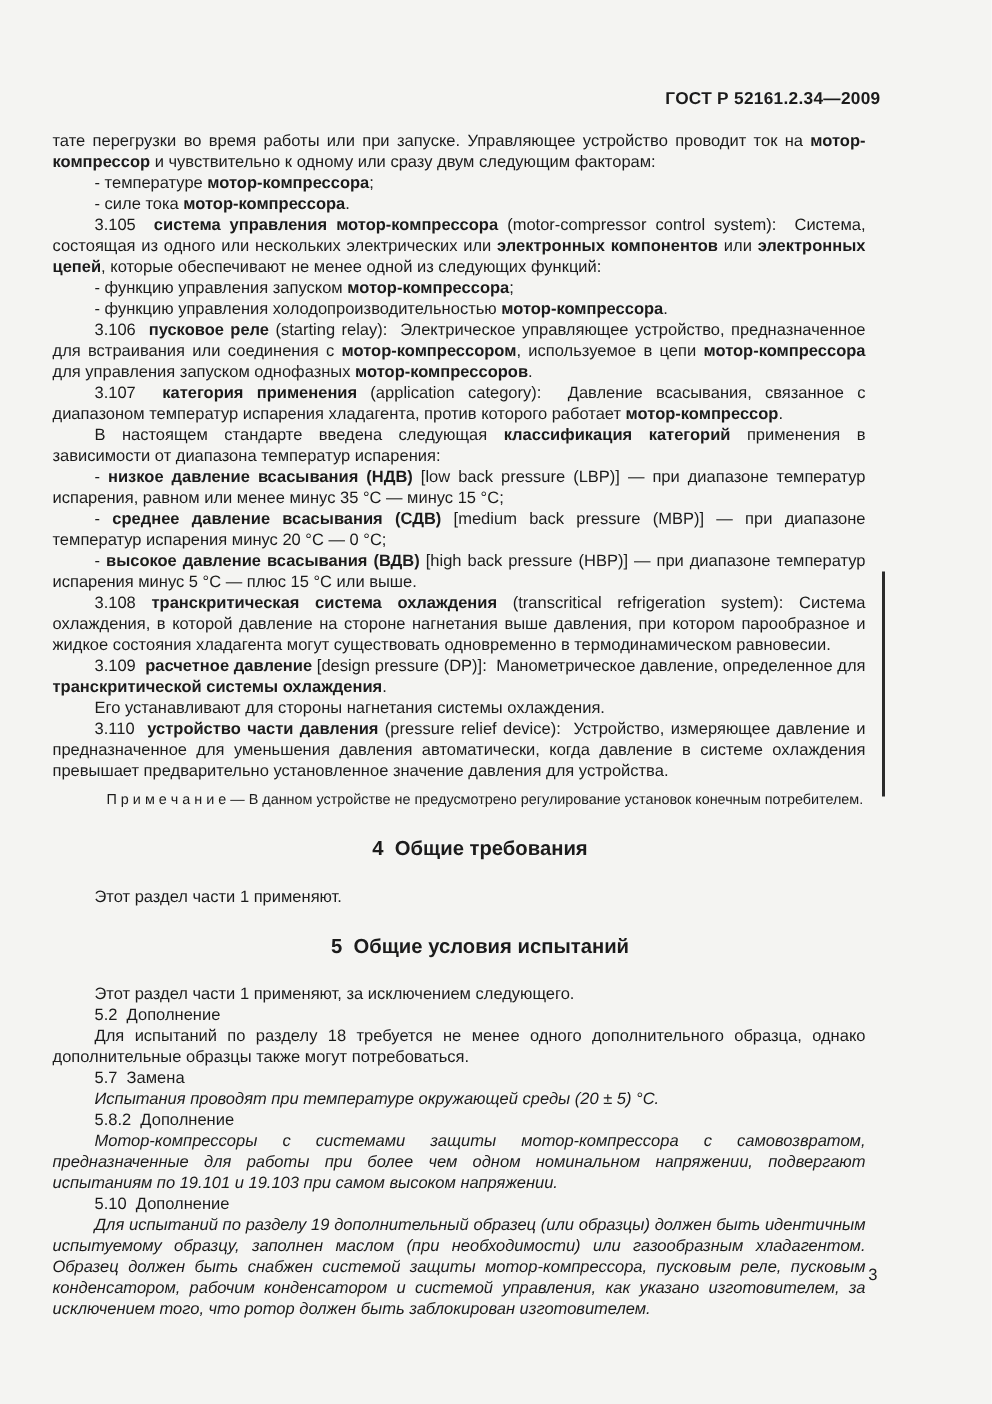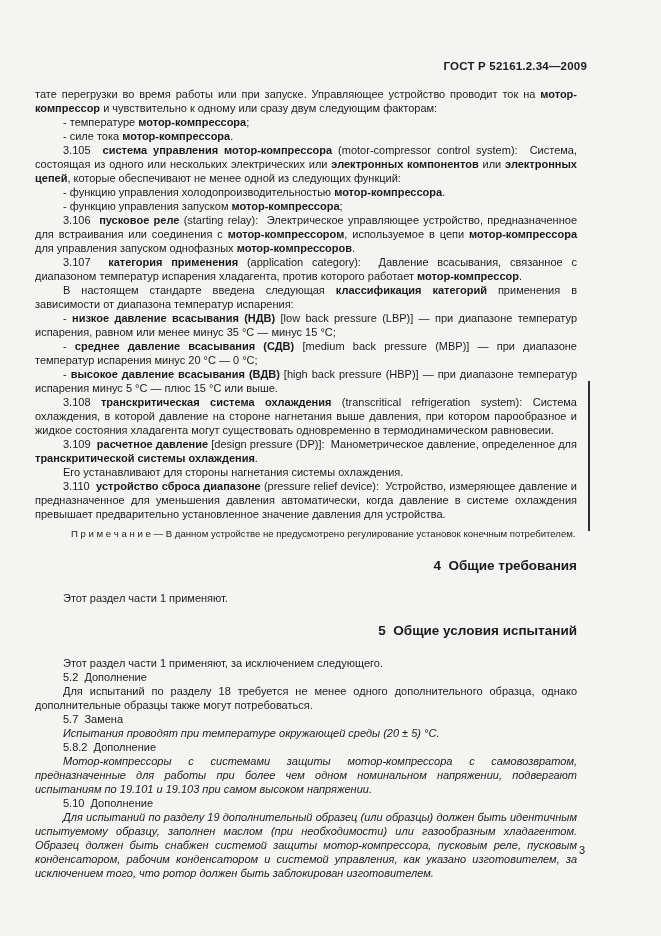--- a/index.html
+++ b/index.html
@@ -22,21 +22,21 @@
     text-align:justify;
   }
   .content p { margin:0; text-indent:28px; }
   .content p.noindent { text-indent:0; }
   .content p.note {
     font-size:9.6px; line-height:13px;
     margin-top:6px; text-indent:36px;
   }
   .content div.h {
     font-weight:bold; font-size:13.5px; line-height:16px;
-    margin:18px 0 17px 28px; text-align:right;
+    margin:18px 0 17px 28px; text-align:center;
   }
   .content p.it { font-style:italic; }
   .r-b  { font-weight:bold; }
   .r-i  { font-style:italic; }
   .r-bi { font-weight:normal; font-style:italic; }
   .change-bar {
     position:absolute; left:588px; top:381px;
     width:1.5px; height:150px; background:#2b2b2b;
   }
   .page-number {
@@ -47,32 +47,32 @@
 </head>
 <body>
 
 <div class="page">
   <div class="header">ГОСТ Р 52161.2.34—2009</div>
   <div class="content">
       <p class="noindent"><span>тате перегрузки во время работы или при запуске. Управляющее устройство проводит ток на </span><span class="r-b">мотор-компрессор</span><span> и чувствительно к одному или сразу двум следующим факторам:</span></p>
       <p><span>- температуре </span><span class="r-b">мотор-компрессора</span><span>;</span></p>
       <p><span>- силе тока </span><span class="r-b">мотор-компрессора</span><span>.</span></p>
       <p><span>3.105&nbsp; </span><span class="r-b">система управления мотор-компрессора</span><span> (motor-compressor control system):&nbsp; Система, состоящая из одного или нескольких электрических или </span><span class="r-b">электронных компонентов</span><span> или </span><span class="r-b">электронных цепей</span><span>, которые обеспечивают не менее одной из следующих функций:</span></p>
+      <p><span>- функцию управления запуском </span><span class="r-b">мотор-компрессора</span><span>;</span></p>
       <p><span>- функцию управления холодопроизводительностью </span><span class="r-b">мотор-компрессора</span><span>.</span></p>
-      <p><span>- функцию управления запуском </span><span class="r-b">мотор-компрессора</span><span>;</span></p>
       <p><span>3.106&nbsp; </span><span class="r-b">пусковое реле</span><span> (starting relay):&nbsp; Электрическое управляющее устройство, предназначенное для встраивания или соединения с </span><span class="r-b">мотор-компрессором</span><span>, используемое в цепи </span><span class="r-b">мотор-компрессора</span><span> для управления запуском однофазных </span><span class="r-b">мотор-компрессоров</span><span>.</span></p>
       <p><span>3.107&nbsp; </span><span class="r-b">категория применения</span><span> (application category):&nbsp; Давление всасывания, связанное с диапазоном температур испарения хладагента, против которого работает </span><span class="r-b">мотор-компрессор</span><span>.</span></p>
       <p><span>В настоящем стандарте введена следующая </span><span class="r-b">классификация категорий</span><span> применения в зависимости от диапазона температур испарения:</span></p>
       <p><span>- </span><span class="r-b">низкое давление всасывания (НДВ)</span><span> [low back pressure (LBP)] — при диапазоне температур испарения, равном или менее минус 35 °С — минус 15 °С;</span></p>
       <p><span>- </span><span class="r-b">среднее давление всасывания (СДВ)</span><span> [medium back pressure (MBP)] — при диапазоне температур испарения минус 20 °С — 0 °С;</span></p>
       <p><span>- </span><span class="r-b">высокое давление всасывания (ВДВ)</span><span> [high back pressure (HBP)] — при диапазоне температур испарения минус 5 °С — плюс 15 °С или выше.</span></p>
       <p><span>3.108 </span><span class="r-b">транскритическая система охлаждения</span><span> (transcritical refrigeration system): Система охлаждения, в которой давление на стороне нагнетания выше давления, при котором парообразное и жидкое состояния хладагента могут существовать одновременно в термодинамическом равновесии.</span></p>
       <p><span>3.109&nbsp; </span><span class="r-b">расчетное давление</span><span> [design pressure (DP)]:&nbsp; Манометрическое давление, определенное для </span><span class="r-b">транскритической системы охлаждения</span><span>.</span></p>
       <p><span>Его устанавливают для стороны нагнетания системы охлаждения.</span></p>
-      <p><span>3.110&nbsp; </span><span class="r-b">устройство сброса диапазоне</span><span> (pressure relief device):&nbsp; Устройство, измеряющее давление и предназначенное для уменьшения давления автоматически, когда давление в системе охлаждения превышает предварительно установленное значение давления для устройства.</span></p>
+      <p><span>3.110&nbsp; </span><span class="r-b">устройство части давления</span><span> (pressure relief device):&nbsp; Устройство, измеряющее давление и предназначенное для уменьшения давления автоматически, когда давление в системе охлаждения превышает предварительно установленное значение давления для устройства.</span></p>
       <p class="note"><span>П р и м е ч а н и е — В данном устройстве не предусмотрено регулирование установок конечным потребителем.</span></p>
       <div class="h"><span>4&nbsp; Общие требования</span></div>
       <p><span>Этот раздел части 1 применяют.</span></p>
       <div class="h"><span>5&nbsp; Общие условия испытаний</span></div>
       <p><span>Этот раздел части 1 применяют, за исключением следующего.</span></p>
       <p><span>5.2&nbsp; Дополнение</span></p>
       <p><span>Для испытаний по разделу 18 требуется не менее одного дополнительного образца, однако дополнительные образцы также могут потребоваться.</span></p>
       <p><span>5.7&nbsp; Замена</span></p>
       <p class="it"><span class="r-i">Испытания проводят при температуре окружающей среды (20 ± 5) °С.</span></p>
       <p><span>5.8.2&nbsp; Дополнение</span></p>

